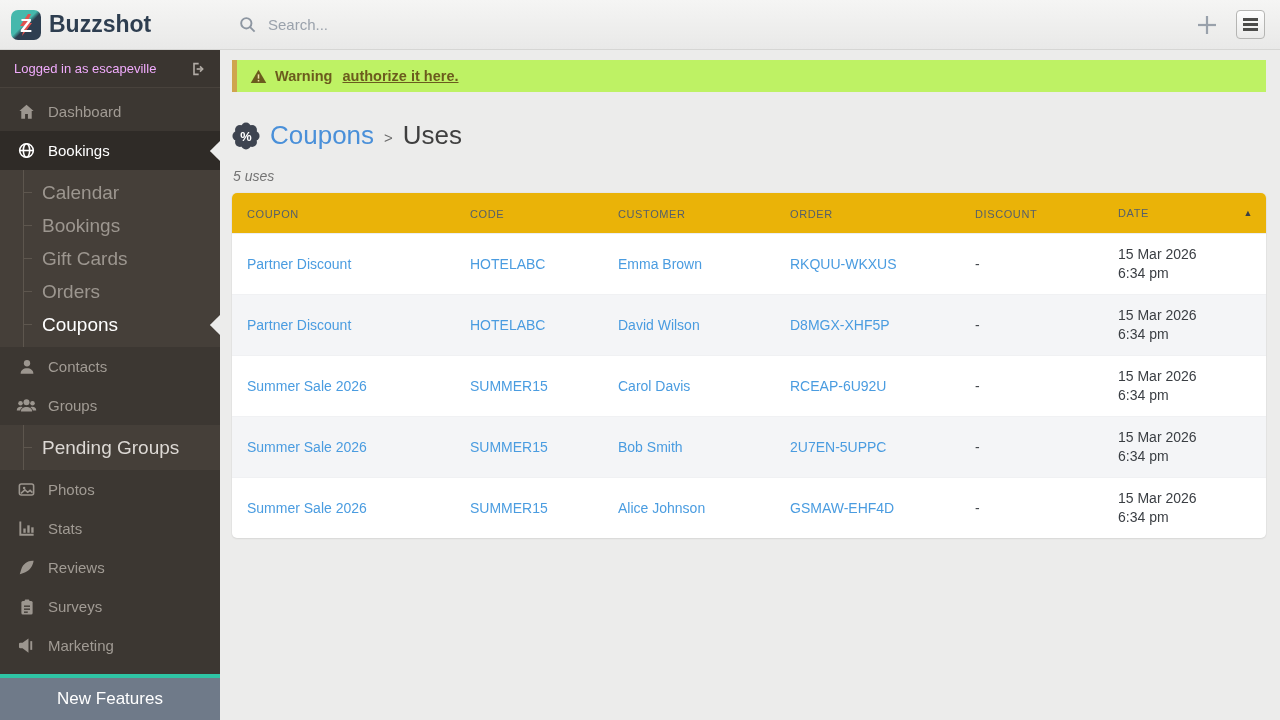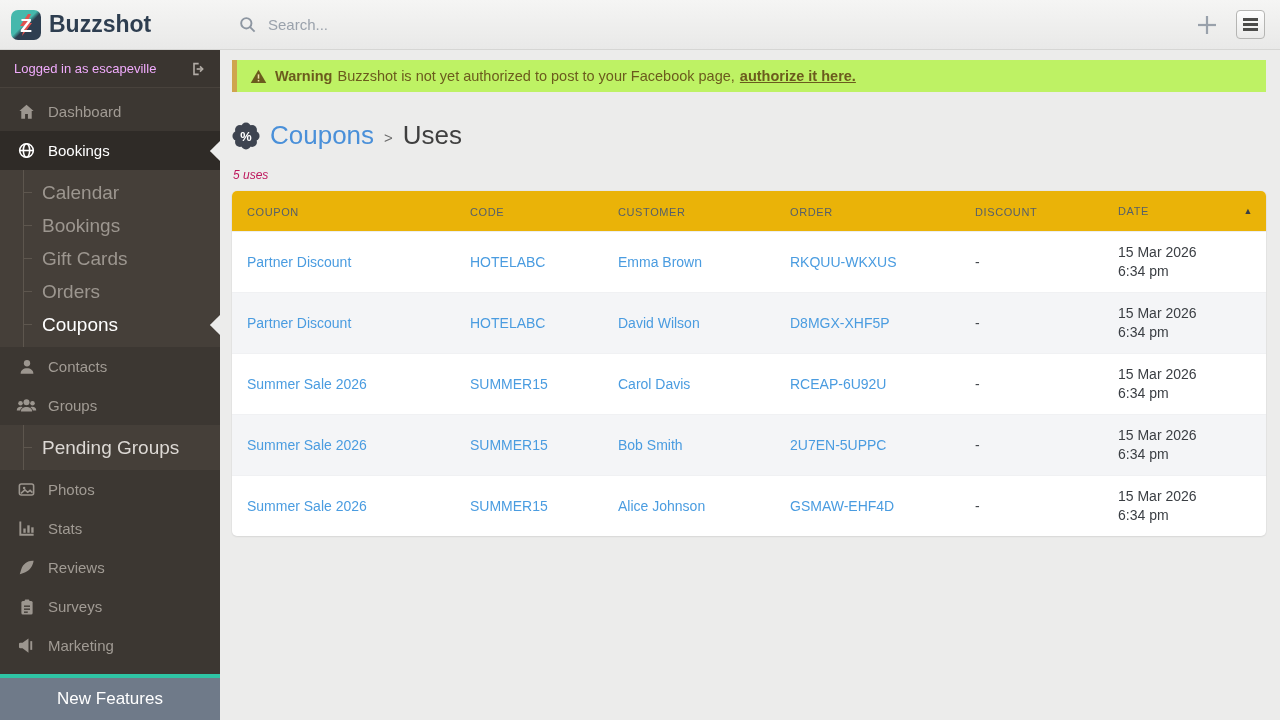--- a/index.html
+++ b/index.html
@@ -56,21 +56,21 @@
   .warning { margin:10px 14px 0 12px; height:32px; background:#bef264;
     border-left:5px solid #cfa44e; display:flex; align-items:center; padding-left:13px;
     font-size:14.5px; color:#6b5b1d; }
   .warning b { margin:0 5px 0 8px; }
   .warning a { color:#6b5b1d; font-weight:700; text-decoration:underline; margin-left:5px; cursor:pointer; }
 
   .page-head { display:flex; align-items:center; gap:10px; margin:28px 14px 0 12px; }
   .crumb-link { font-size:26px; color:#4a90d9; text-decoration:none; cursor:pointer; }
   .crumb-sep { font-size:15px; color:#6a6a6a; padding-top:3px; }
   .page-title { font-size:26px; font-weight:400; color:#3f3f3f; }
-  .uses-count { margin:17px 14px 0 13px; font-size:12px; font-style:italic; color:#be185d; }
+  .uses-count { margin:17px 14px 0 13px; font-size:14px; font-style:italic; color:#737373; }
 
   .card { margin:9px 14px 0 12px; background:#fff; border-radius:5px;
     box-shadow:0 1px 2px rgba(0,0,0,.07), 0 0 0 1px rgba(0,0,0,.02); overflow:hidden; }
   table { width:100%; border-collapse:collapse; table-layout:fixed; font-size:14px; }
   thead th { background:#eab308; border-bottom:1px solid #eceef1; font-weight:400;
     font-size:11px; letter-spacing:.6px; color:#555f6b; text-align:left;
     padding:14px 0 13px 15px; }
   .sort { float:right; padding-right:13px; font-size:9px; color:#3a3f45;
     line-height:13px; cursor:pointer; }
   tbody td { padding:11px 6px 11px 15px; border-top:1px solid #f0f1f3; vertical-align:middle; }
@@ -266,21 +266,20 @@
 
 <main class="content">
 
   <div class="warning">
     <svg width="17" height="17" viewBox="0 0 24 24">
       <path d="M12 2.5L23 21H1z" fill="#6b5b1d"></path>
       <rect x="10.9" y="9" width="2.2" height="6" fill="#ecdfa9"></rect>
       <rect x="10.9" y="16.8" width="2.2" height="2.2" fill="#ecdfa9"></rect>
     </svg>
     <b>Warning</b>
-    <span>Buzzshot is not yet authorized to post to your Facebook page,</span>
     <a>authorize it here.</a>
   </div>
 
   <div class="page-head">
     <svg width="28" height="28" viewBox="0 0 24 24">
       <g fill="#3e4450">
         <circle cx="12" cy="4.6" r="4.2"></circle>
           <circle cx="12" cy="19.4" r="4.2"></circle>
         <circle cx="4.6" cy="12" r="4.2"></circle>
           <circle cx="19.4" cy="12" r="4.2"></circle>

